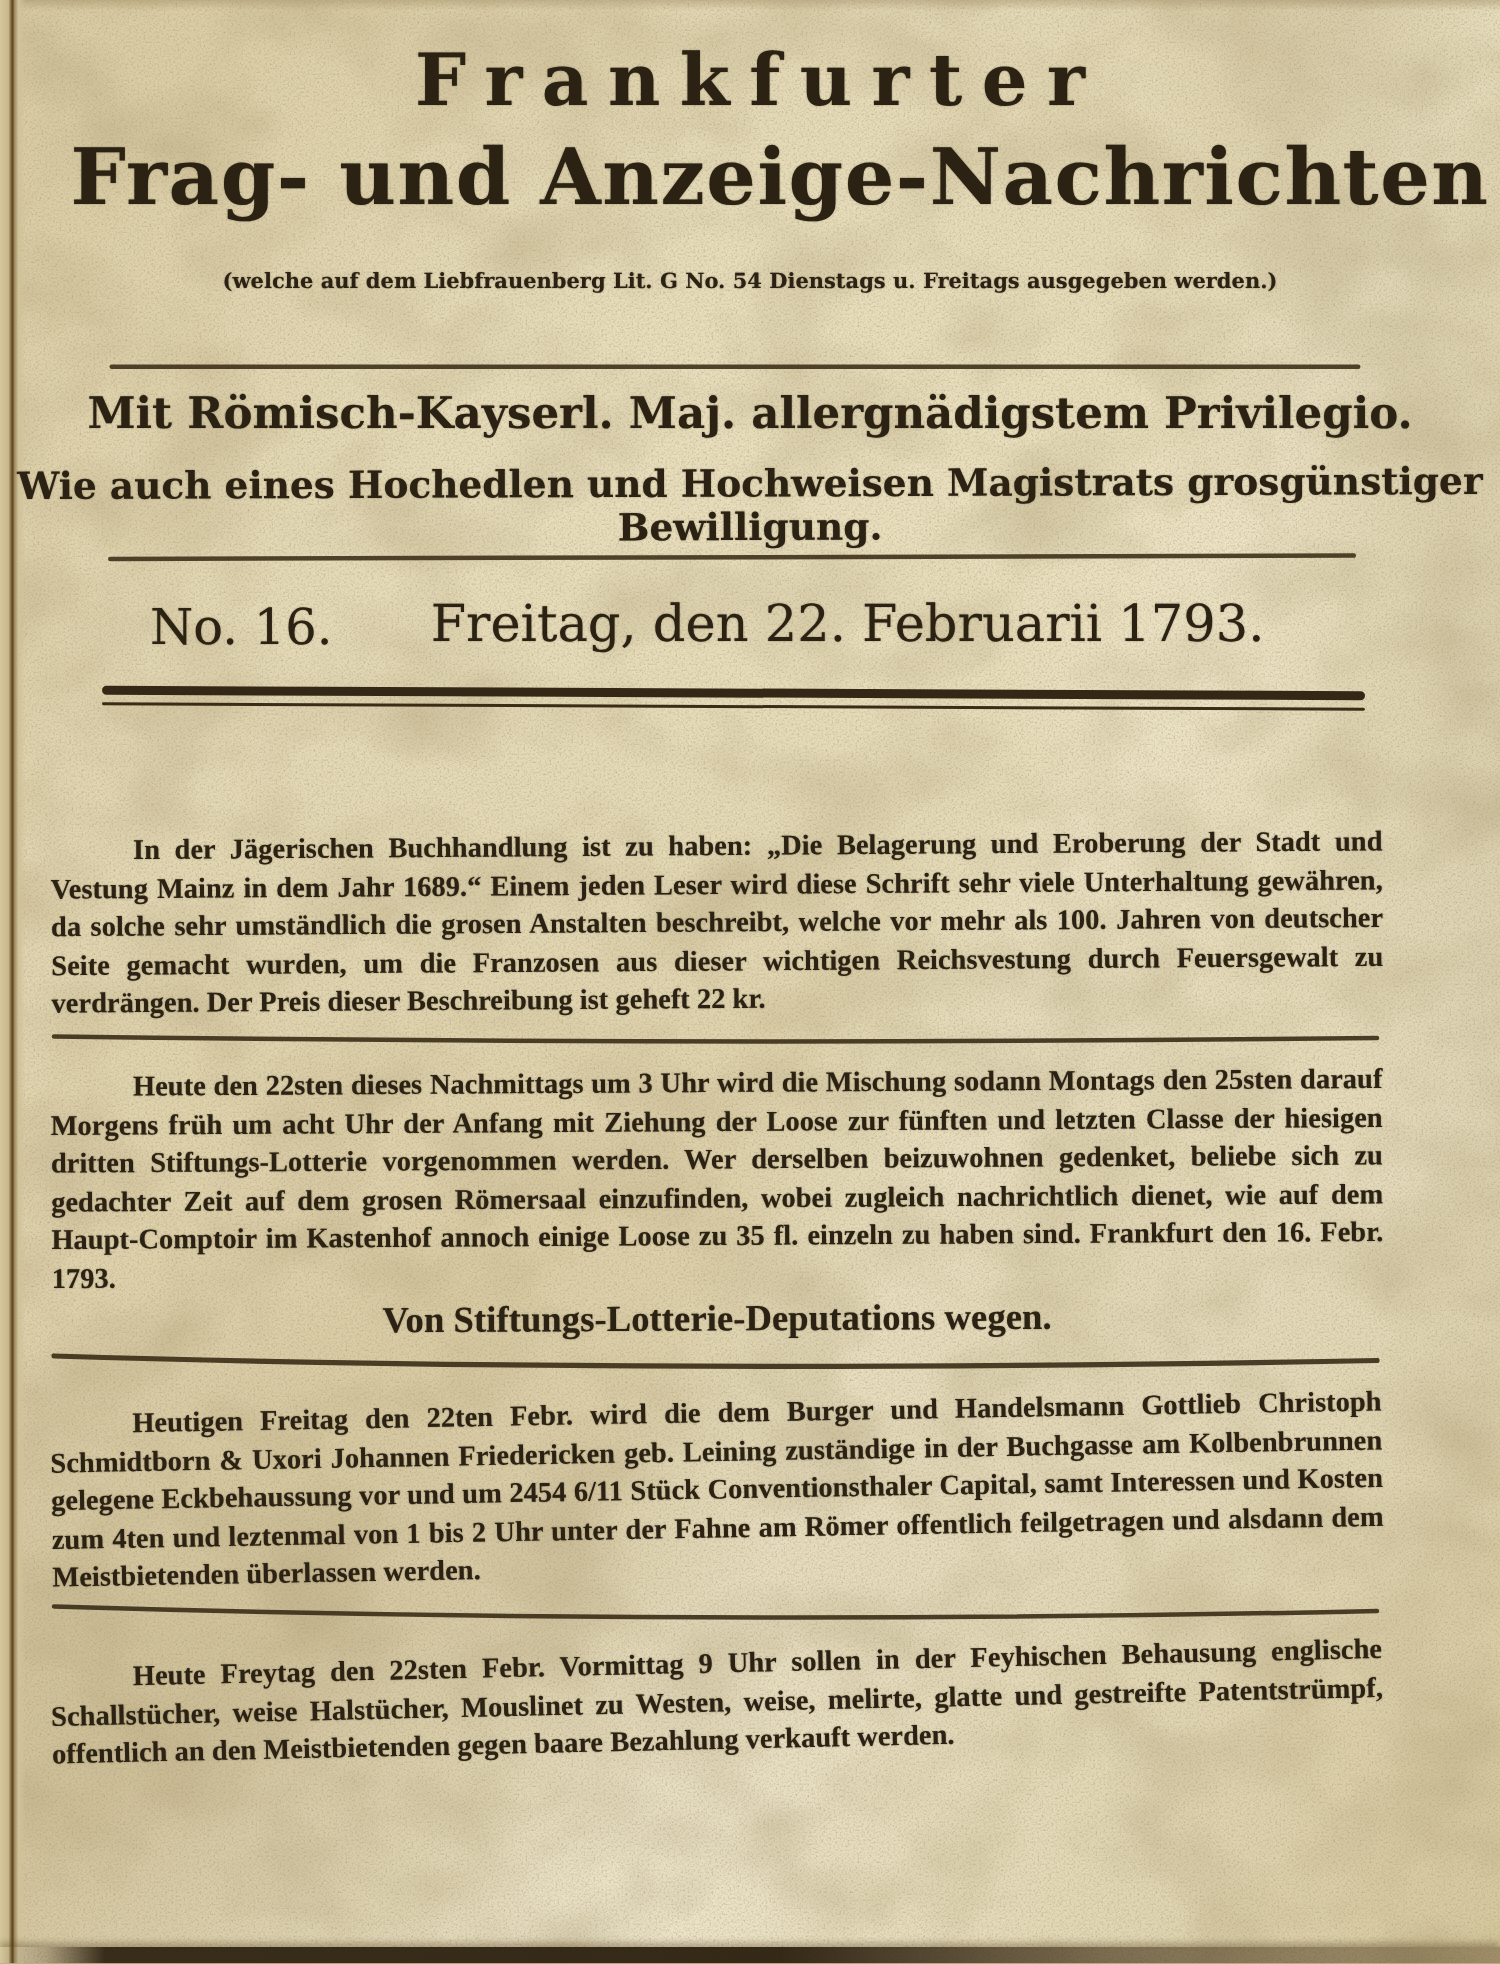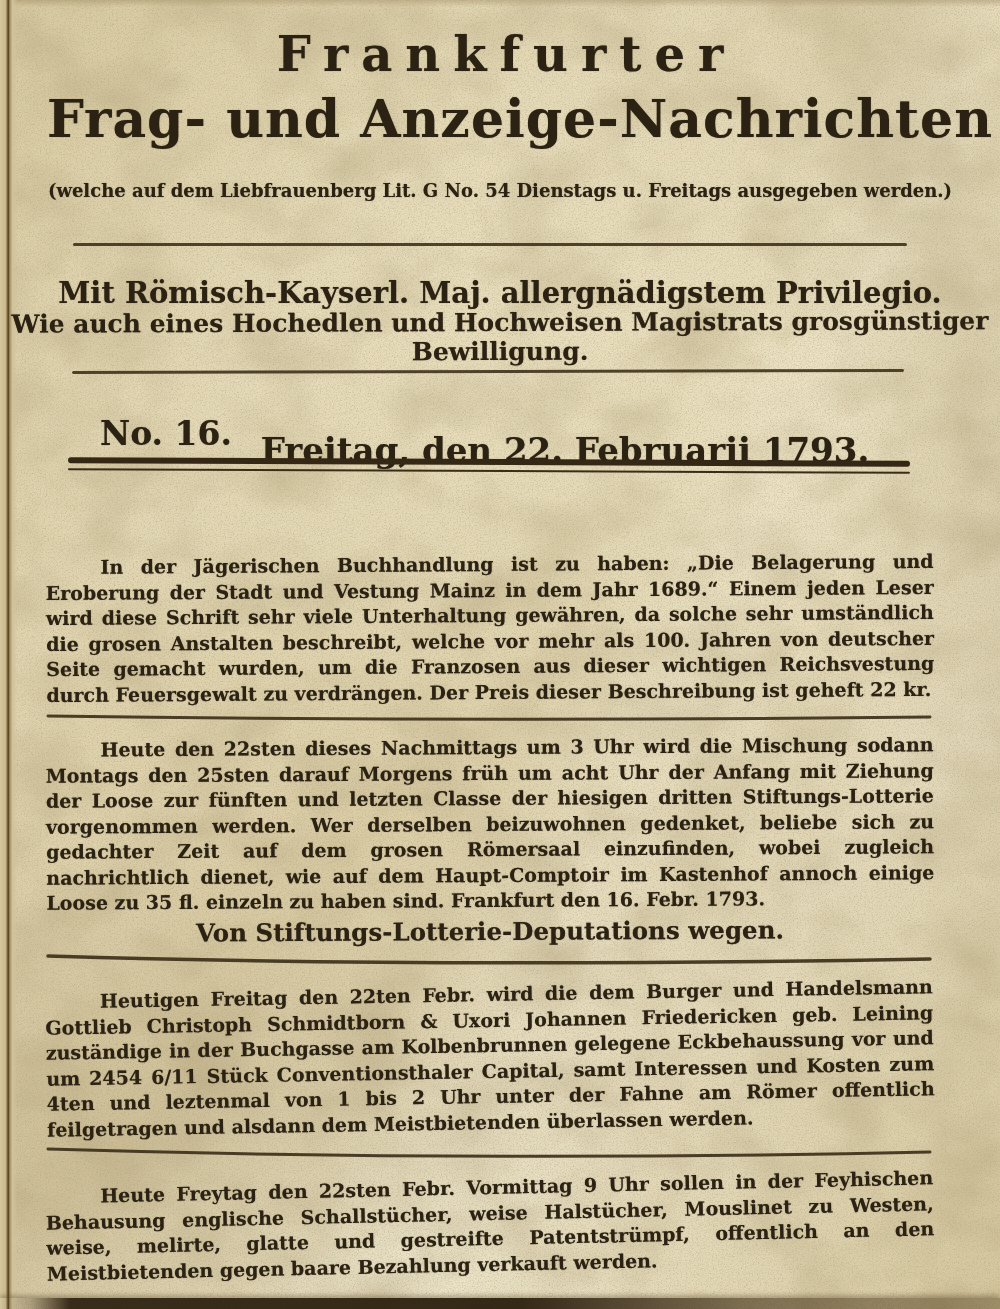--- a/index.html
+++ b/index.html
@@ -25,34 +25,34 @@
     background:linear-gradient(to right,#d5c79e 0%,#c9b98c 33%,#7a6238 44%,#5c4726 50%,#a08a5c 57%,#d0c29a 72%,rgba(208,194,154,0) 100%);
   }
   .bottom-edge{position:absolute;left:0;right:0;bottom:0;height:11px;pointer-events:none;
     background:linear-gradient(to right, rgba(59,43,20,0) 0%, rgba(59,43,20,.25) 3%, rgba(43,31,14,.92) 7%, rgba(43,31,14,.95) 52%, rgba(64,47,22,.62) 74%, rgba(84,64,32,.40) 100%);
     box-shadow:0 -3px 4px rgba(84,64,32,.35);
   }
   .ink{text-shadow:0 0 1px rgba(43,34,19,.55);}
   .c{position:absolute;left:0;right:0;text-align:center;margin:0;}
   .title1{top:26px;font-size:48px;font-weight:bold;letter-spacing:13px;padding-left:13px;}
   .title2{top:88px;font-size:52px;font-weight:bold;letter-spacing:1px;white-space:nowrap;padding-left:40px;}
-  .subtitle{top:180px;font-size:18px;font-weight:bold;}
+  .subtitle{top:180px;font-size:14px;font-weight:bold;}
   .rule{position:absolute;background:#3a2c17;opacity:.88;border-radius:2px;}
   .rule-a{top:243px;left:73px;width:834px;height:3px;}
   .rule-b{top:370px;left:72px;width:832px;height:3px;transform:rotate(-0.15deg);}
-  .priv1{top:258px;font-size:29px;font-weight:bold;margin-top:18px;}
+  .priv1{top:258px;font-size:29px;font-weight:bold;}
   .priv2{top:308px;font-size:25px;font-weight:bold;transform:rotate(-0.2deg);}
-  .dateline{position:absolute;top:412px;left:0;right:0;height:50px;font-weight:bold;}
+  .dateline{position:absolute;top:396px;left:0;right:0;height:50px;font-weight:normal;}
   .issue-no{position:absolute;left:100px;top:2px;font-size:33px;}
-  .issue-date{display:block;text-align:center;padding-left:130px;font-size:34px;margin-top:18px;}
+  .issue-date{display:block;text-align:center;padding-left:130px;font-size:34px;}
   .double-rule{position:absolute;top:459px;left:68px;width:842px;transform:rotate(0.25deg);}
   .dr-thick{height:6px;background:#352715;border-radius:3px;}
   .dr-thin{height:2px;background:#3a2c17;margin-top:5px;border-radius:2px;}
   .heading{top:508px;font-size:26px;font-weight:bold;letter-spacing:11px;padding-left:11px;}
-  .column{position:absolute;left:46px;top:552px;width:888px;}
+  .column{position:absolute;left:34px;top:552px;width:888px;font-family:Liberation Serif, serif;}
   .article{margin:0;font-size:19px;font-weight:bold;line-height:25.5px;text-align:justify;text-indent:55px;}
   .a1{transform:rotate(-0.4deg);}
   .a2{transform:rotate(-0.35deg);margin-top:11px;}
   .a3{transform:rotate(-1.0deg);margin-top:14px;}
   .a4{transform:rotate(-1.25deg);margin-top:13px;}
   .signature{margin:3px 0 0;text-align:center;font-size:24.5px;font-weight:bold;transform:rotate(-0.3deg);}
   .rule-curve{display:block;margin:7px 0 3px;}
   .rc2{margin-top:6px;}
   .rc3{margin-top:9px;}
 </style>

